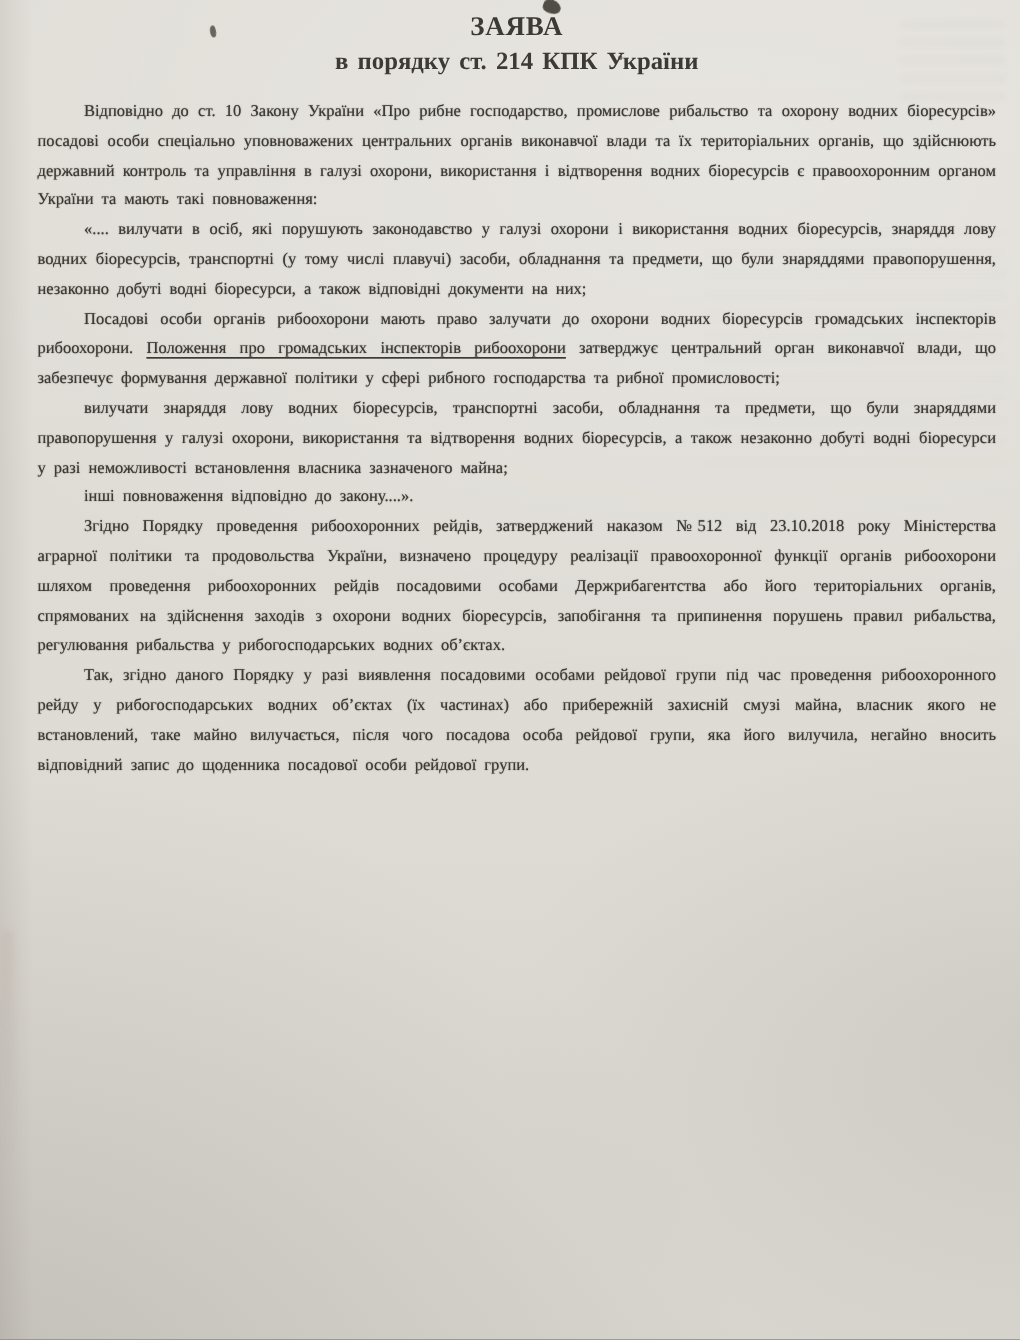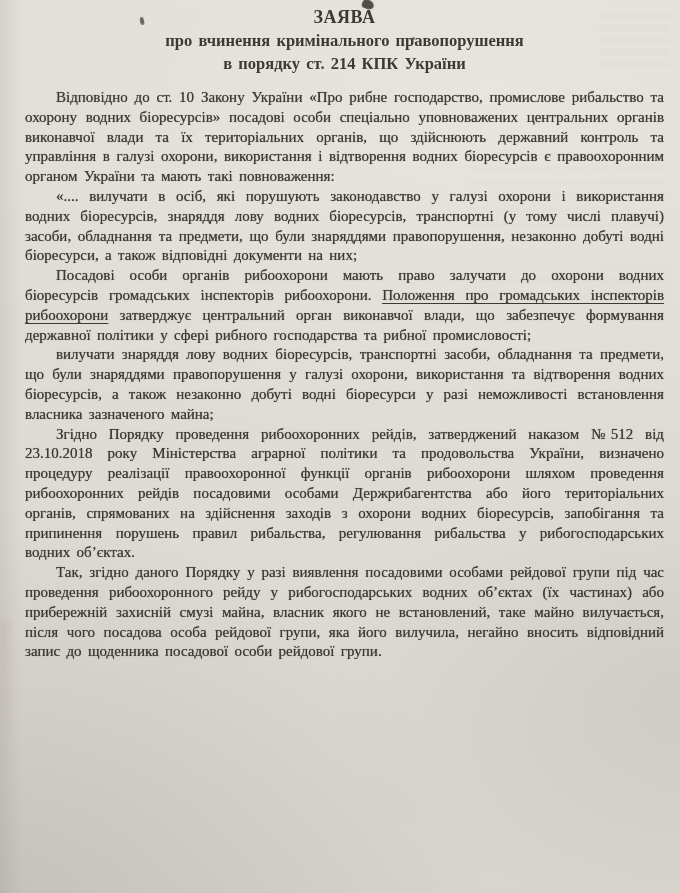--- a/index.html
+++ b/index.html
@@ -25,21 +25,21 @@
     top: 5px;
     filter: blur(0.28px);
   }
   .title-block { text-align: center; margin-bottom: 13px; font-weight: bold; }
   .title-line1 { font-size: 18px; line-height: 24px; letter-spacing: 0.5px; }
   .title-line2, .title-line3 { font-size: 16.5px; line-height: 23px; word-spacing: 2px; }
   .body-text p {
     margin: 0;
     text-align: justify;
     text-indent: 31px;
-    font-size: 15px;
+    font-size: 11px;
     line-height: 19.8px;
     word-spacing: 2.6px;
     text-shadow: 0 0 0.8px rgba(62,56,50,0.8);
   }
   .underlined-phrase {
     text-decoration: underline;
     text-decoration-thickness: 1px;
     text-underline-offset: 3px;
   }
   
@@ -76,27 +76,27 @@
   <div class="ghost ghost-c"></div>
 
   <div class="speck speck-a"></div>
   <div class="speck speck-b"></div>
   <div class="speck speck-c"></div>
 
   <div class="content">
 
     <div class="title-block">
       <div class="title-line1">ЗАЯВА</div>
-      <div class="title-line2">про вчинення кримінального правопорушення</div>
       <div class="title-line3">в порядку ст. 214 КПК України</div>
     </div>
 
     <div class="body-text">
       <p><span>Відповідно до ст. 10 Закону України «Про рибне господарство, промислове рибальство та охорону водних біоресурсів» посадові особи спеціально уповноважених центральних органів виконавчої влади та їх територіальних органів, що здійснюють державний контроль та управління в галузі охорони, використання і відтворення водних біоресурсів є правоохоронним органом України та мають такі повноваження:</span></p>
       <p><span>«.... вилучати в осіб, які порушують законодавство у галузі охорони і використання водних біоресурсів, знаряддя лову водних біоресурсів, транспортні (у тому числі плавучі) засоби, обладнання та предмети, що були знаряддями правопорушення, незаконно добуті водні біоресурси, а також відповідні документи на них;</span></p>
       <p><span>Посадові особи органів рибоохорони мають право залучати до охорони водних біоресурсів громадських інспекторів рибоохорони. </span><span class="underlined-phrase">Положення про громадських інспекторів рибоохорони</span><span> затверджує центральний орган виконавчої влади, що забезпечує формування державної політики у сфері рибного господарства та рибної промисловості;</span></p>
       <p><span>вилучати знаряддя лову водних біоресурсів, транспортні засоби, обладнання та предмети, що були знаряддями правопорушення у галузі охорони, використання та відтворення водних біоресурсів, а також незаконно добуті водні біоресурси у разі неможливості встановлення власника зазначеного майна;</span></p>
+      <p><span>інші повноваження відповідно до закону....».</span></p>
       <p><span>Згідно Порядку проведення рибоохоронних рейдів, затверджений наказом №512 від 23.10.2018 року Міністерства аграрної політики та продовольства України, визначено процедуру реалізації правоохоронної функції органів рибоохорони шляхом проведення рибоохоронних рейдів посадовими особами Держрибагентства або його територіальних органів, спрямованих на здійснення заходів з охорони водних біоресурсів, запобігання та припинення порушень правил рибальства, регулювання рибальства у рибогосподарських водних об’єктах.</span></p>
       <p><span>Так, згідно даного Порядку у разі виявлення посадовими особами рейдової групи під час проведення рибоохоронного рейду у рибогосподарських водних об’єктах (їх частинах) або прибережній захисній смузі майна, власник якого не встановлений, таке майно вилучається, після чого посадова особа рейдової групи, яка його вилучила, негайно вносить відповідний запис до щоденника посадової особи рейдової групи.</span></p>
     </div>
 
   </div>
 </div>
 
 </body></html>

